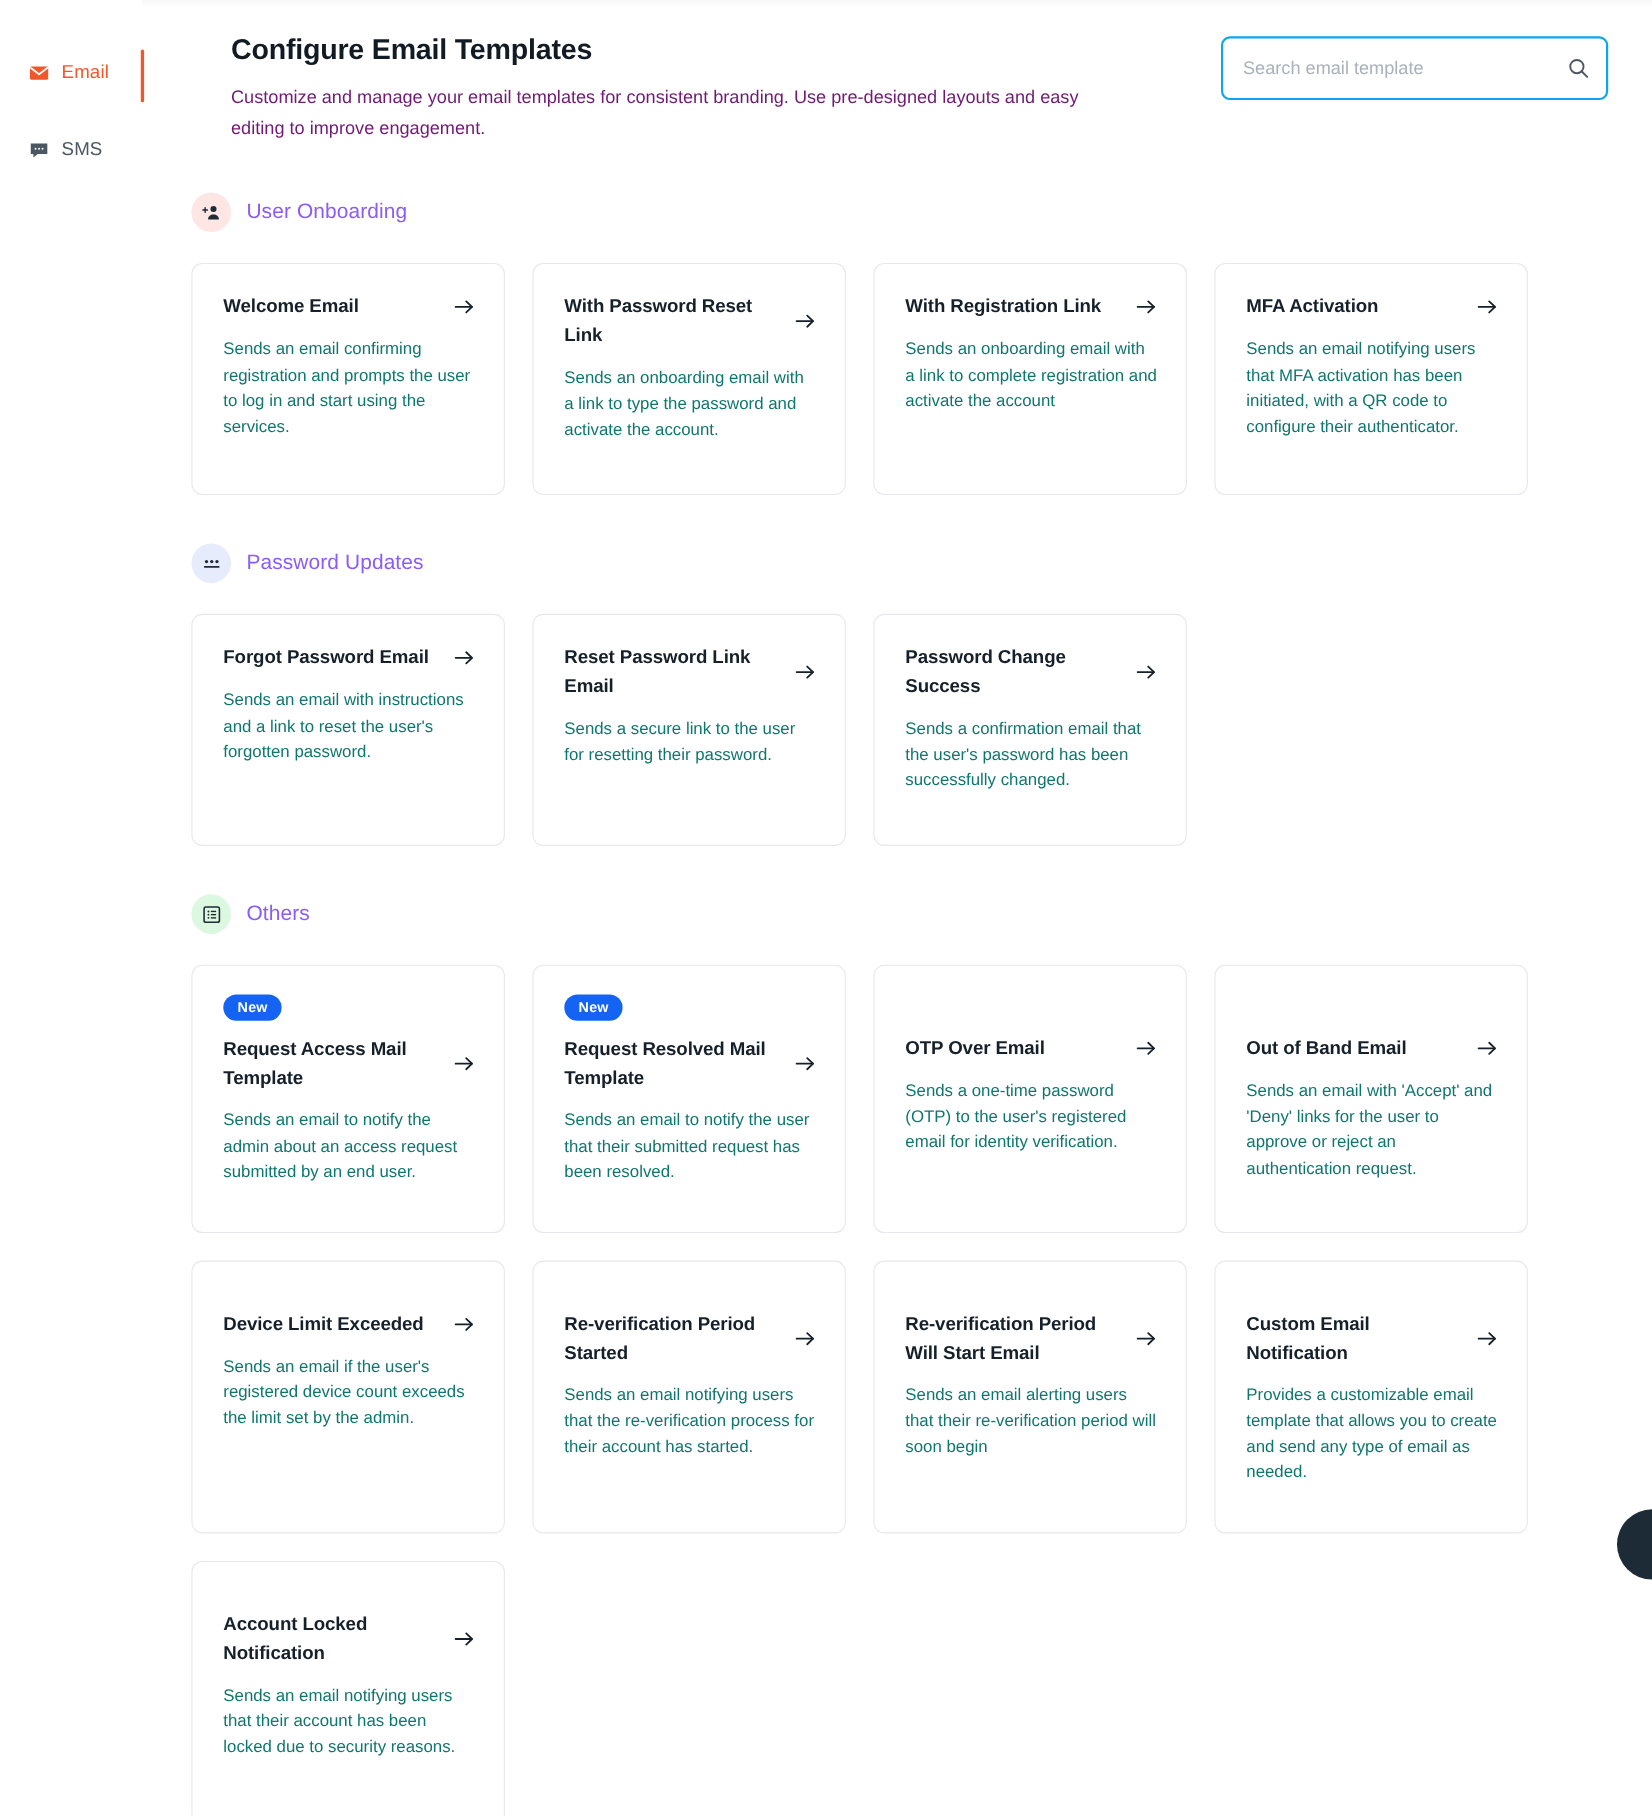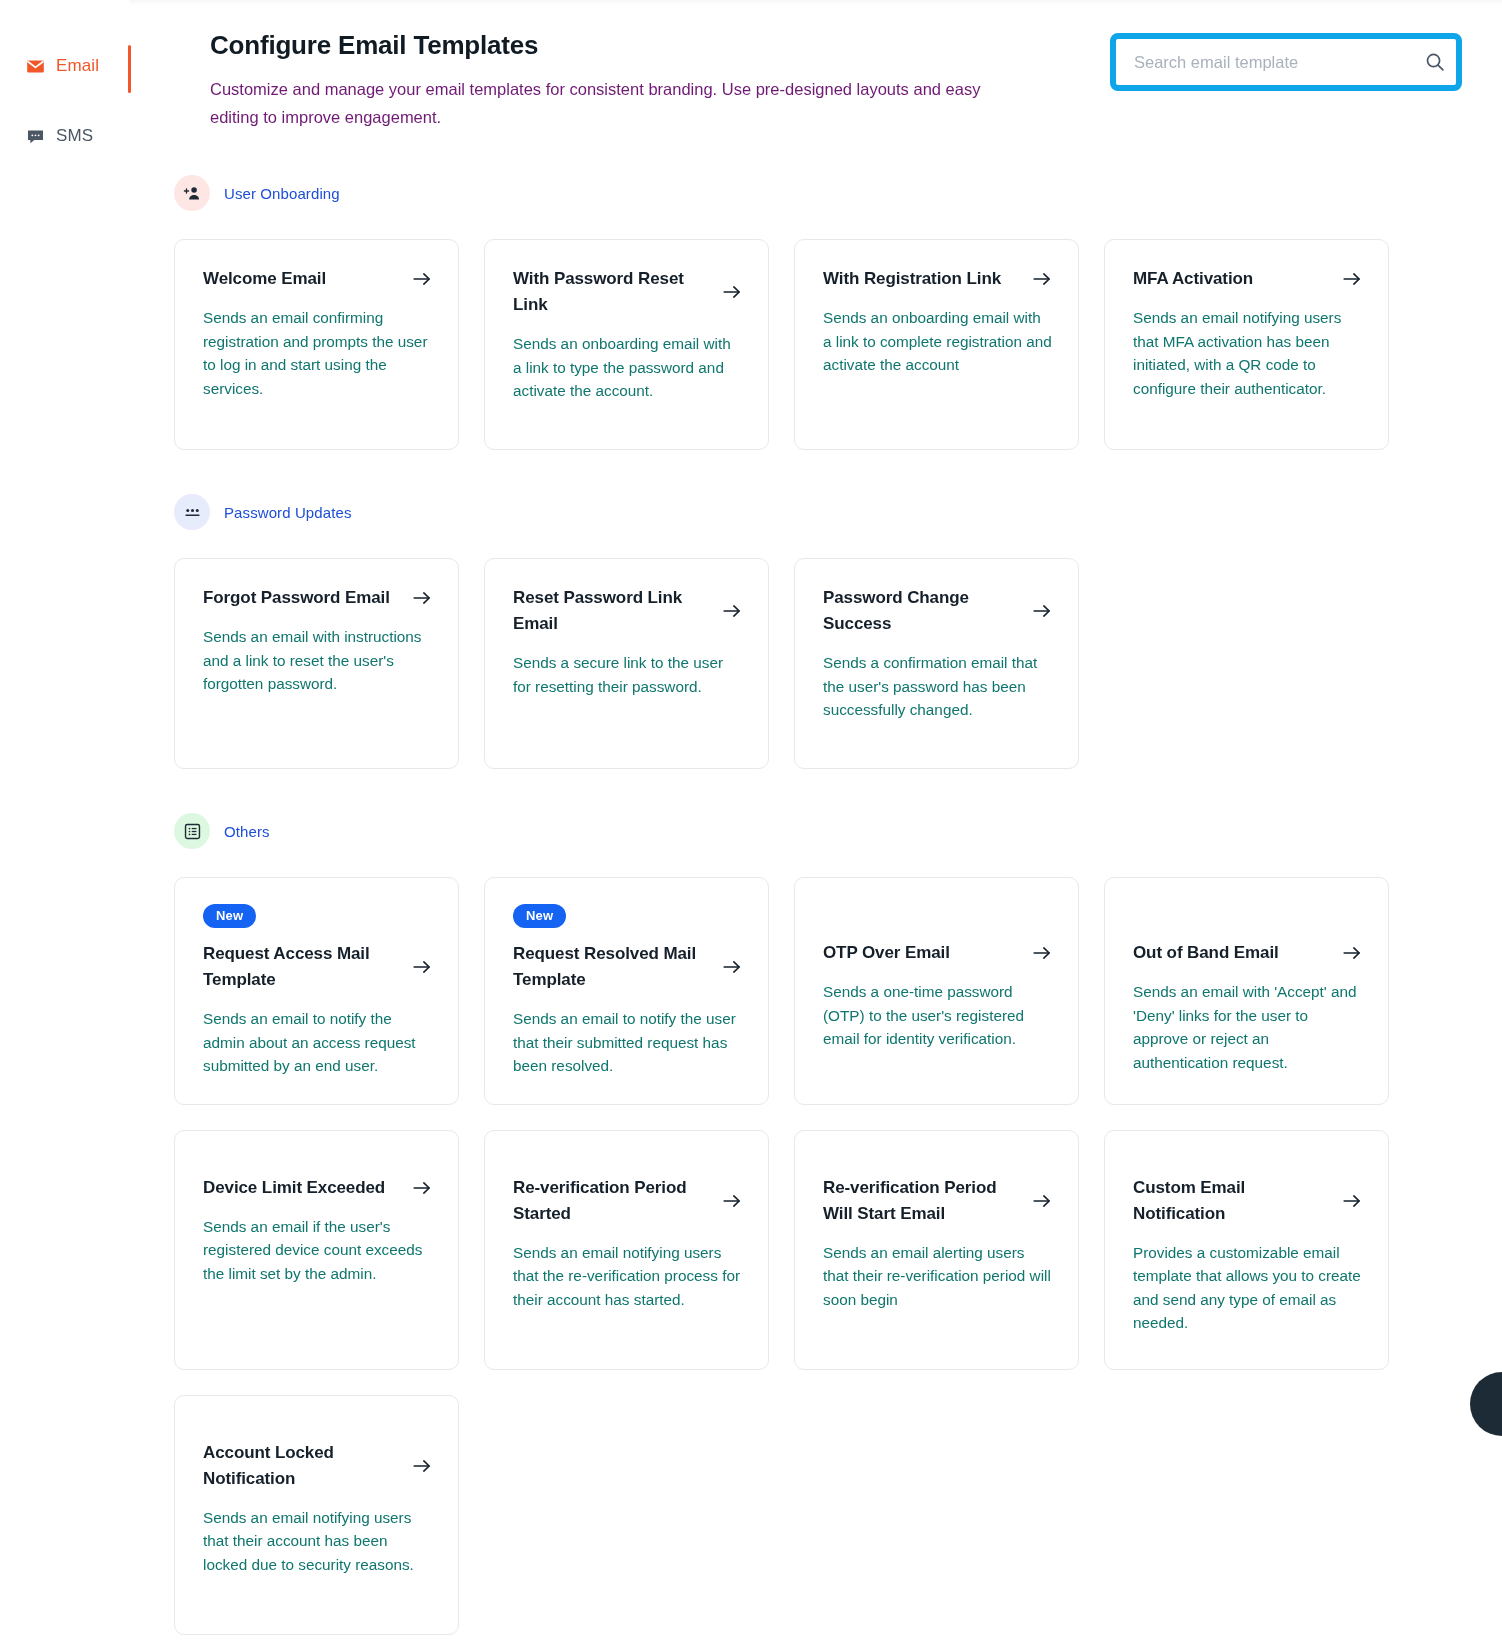--- a/index.html
+++ b/index.html
@@ -76,21 +76,21 @@
   .search-wrap {
     position: relative;
     width: 352px;
     height: 58px;
     flex: none;
     margin-top: 3px;
   }
   .search-input {
     width: 100%;
     height: 100%;
-    border: 6px solid #0ea5e9;
+    border: 2px solid #0ea5e9;
     border-radius: 8px;
     background: #fff;
     padding: 0 48px 0 18px;
     font-size: 16.5px;
     font-family: "Liberation Sans", sans-serif;
     color: #2a3440;
     outline: none;
   }
   .search-input::placeholder { color: #a9b1bb; }
   .search-icon {
@@ -110,35 +110,35 @@
     margin-bottom: 28px;
   }
   .sec-badge {
     width: 36px; height: 36px;
     border-radius: 50%;
     display: flex; align-items: center; justify-content: center;
     flex: none;
   }
   .sec-badge svg { width: 19px; height: 19px; display:block; }
   .sec-title {
-    font-size: 15px;
-    color: #1d4ed8;
+    font-size: 19px;
+    color: #8b5cf6;
     letter-spacing: .1px;
   }
 
   .grid {
     display: grid;
     grid-template-columns: repeat(4, 285px);
     gap: 25px;
   }
   .card {
     border: 1px solid #e6e8ec;
     border-radius: 10px;
     background: #fff;
-    padding: 26px 25px 26px 28px;
+    padding: 26px 25px 42px 28px;
     min-height: 211px;
     display: flex;
     flex-direction: column;
     cursor: pointer;
   }
   .card.tall { min-height: 240px; }
   .badge-new {
     display: inline-block;
     align-self: flex-start;
     background: #1463f3;

